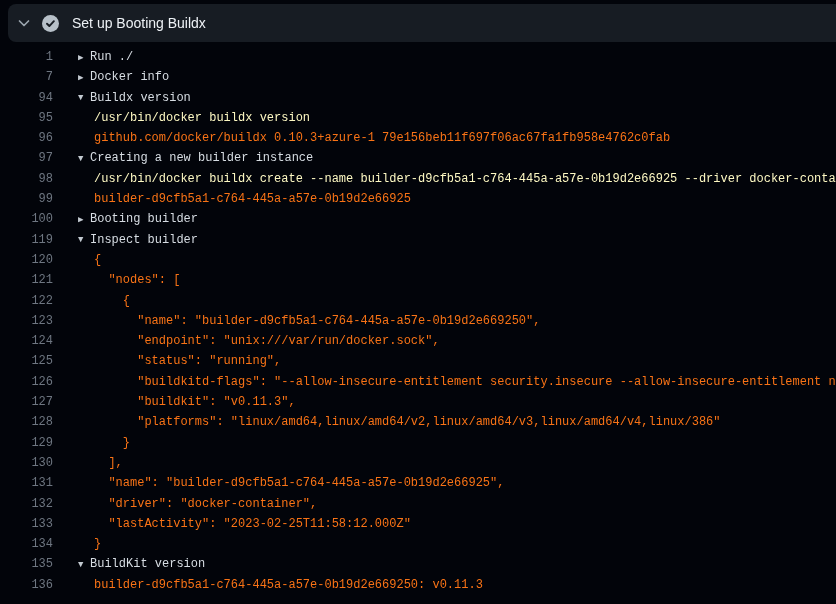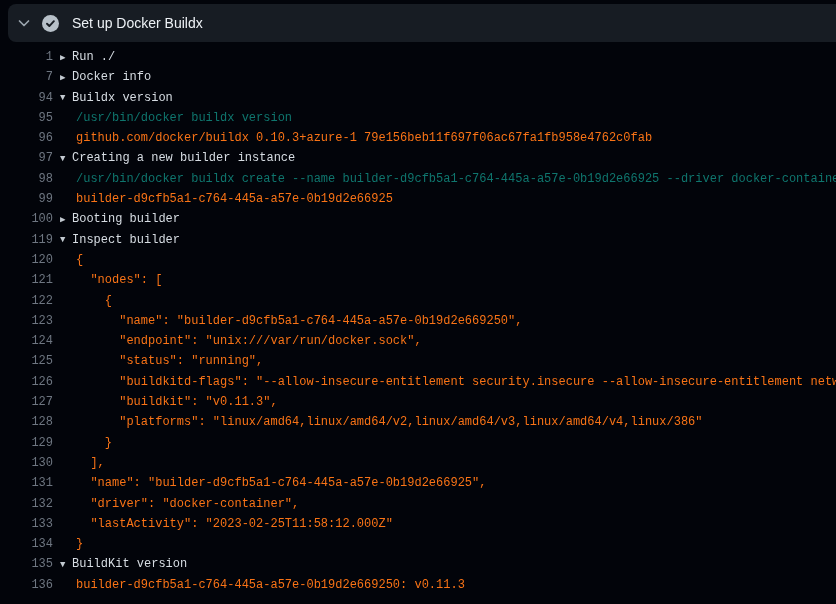--- a/index.html
+++ b/index.html
@@ -33,37 +33,37 @@
     font-size:12px; line-height:20.3px;
     white-space:pre;
     overflow:hidden;
   }
   .line { display:flex; height:20.3px; }
   .num {
     flex:0 0 53px; width:53px; text-align:right;
     color:#6e7681;
     user-select:none;
   }
-  .content { margin-left:7px; white-space:pre; }
+  .content { margin-left:25px; white-space:pre; }
   .content.plain { padding-left:16px; color:#f97316; }
-  .content.cmd   { padding-left:16px; color:#0f766e; }
+  .content.cmd   { padding-left:16px; color:#fef9c3; }
   .content.group { color:#d7dde3; }
   .arrow {
     display:inline-block; width:12px;
     font-size:9px; color:#c3cad1;
     vertical-align:0.5px;
   }
 </style>
 </head>
 <body>
 
 <div class="step-header">
   <svg class="chev" viewBox="0 0 16 16">
     <path d="M3.5 6l4.5 4.5L12.5 6" fill="none" stroke="#9aa4ad" stroke-width="1.7" stroke-linecap="round" stroke-linejoin="round"></path>
   </svg>
   <svg class="status" viewBox="0 0 16 16">
     <circle cx="8" cy="8" r="8" fill="#b7c0c8"></circle>
     <path d="M4.7 8.2l2.2 2.2 4.3-4.6" fill="none" stroke="#171c23" stroke-width="1.8" stroke-linecap="round" stroke-linejoin="round"></path>
   </svg>
-  <span class="step-title">Set up Docker Buildx</span>
+  <span class="step-title">Set up Booting Buildx</span>
 </div>
 
 <div class="log"><div class="line"><span class="num">1</span><span class="content group"><span class="arrow">▶</span><span>Run ./</span></span></div><div class="line"><span class="num">7</span><span class="content group"><span class="arrow">▶</span><span>Docker info</span></span></div><div class="line"><span class="num">94</span><span class="content group"><span class="arrow">▼</span><span>Buildx version</span></span></div><div class="line"><span class="num">95</span><span class="content cmd">/usr/bin/docker buildx version</span></div><div class="line"><span class="num">96</span><span class="content plain">github.com/docker/buildx 0.10.3+azure-1 79e156beb11f697f06ac67fa1fb958e4762c0fab</span></div><div class="line"><span class="num">97</span><span class="content group"><span class="arrow">▼</span><span>Creating a new builder instance</span></span></div><div class="line"><span class="num">98</span><span class="content cmd">/usr/bin/docker buildx create --name builder-d9cfb5a1-c764-445a-a57e-0b19d2e66925 --driver docker-container</span></div><div class="line"><span class="num">99</span><span class="content plain">builder-d9cfb5a1-c764-445a-a57e-0b19d2e66925</span></div><div class="line"><span class="num">100</span><span class="content group"><span class="arrow">▶</span><span>Booting builder</span></span></div><div class="line"><span class="num">119</span><span class="content group"><span class="arrow">▼</span><span>Inspect builder</span></span></div><div class="line"><span class="num">120</span><span class="content plain">{</span></div><div class="line"><span class="num">121</span><span class="content plain">  "nodes": [</span></div><div class="line"><span class="num">122</span><span class="content plain">    {</span></div><div class="line"><span class="num">123</span><span class="content plain">      "name": "builder-d9cfb5a1-c764-445a-a57e-0b19d2e669250",</span></div><div class="line"><span class="num">124</span><span class="content plain">      "endpoint": "unix:///var/run/docker.sock",</span></div><div class="line"><span class="num">125</span><span class="content plain">      "status": "running",</span></div><div class="line"><span class="num">126</span><span class="content plain">      "buildkitd-flags": "--allow-insecure-entitlement security.insecure --allow-insecure-entitlement network.host",</span></div><div class="line"><span class="num">127</span><span class="content plain">      "buildkit": "v0.11.3",</span></div><div class="line"><span class="num">128</span><span class="content plain">      "platforms": "linux/amd64,linux/amd64/v2,linux/amd64/v3,linux/amd64/v4,linux/386"</span></div><div class="line"><span class="num">129</span><span class="content plain">    }</span></div><div class="line"><span class="num">130</span><span class="content plain">  ],</span></div><div class="line"><span class="num">131</span><span class="content plain">  "name": "builder-d9cfb5a1-c764-445a-a57e-0b19d2e66925",</span></div><div class="line"><span class="num">132</span><span class="content plain">  "driver": "docker-container",</span></div><div class="line"><span class="num">133</span><span class="content plain">  "lastActivity": "2023-02-25T11:58:12.000Z"</span></div><div class="line"><span class="num">134</span><span class="content plain">}</span></div><div class="line"><span class="num">135</span><span class="content group"><span class="arrow">▼</span><span>BuildKit version</span></span></div><div class="line"><span class="num">136</span><span class="content plain">builder-d9cfb5a1-c764-445a-a57e-0b19d2e669250: v0.11.3</span></div></div>
 
 </body></html>

